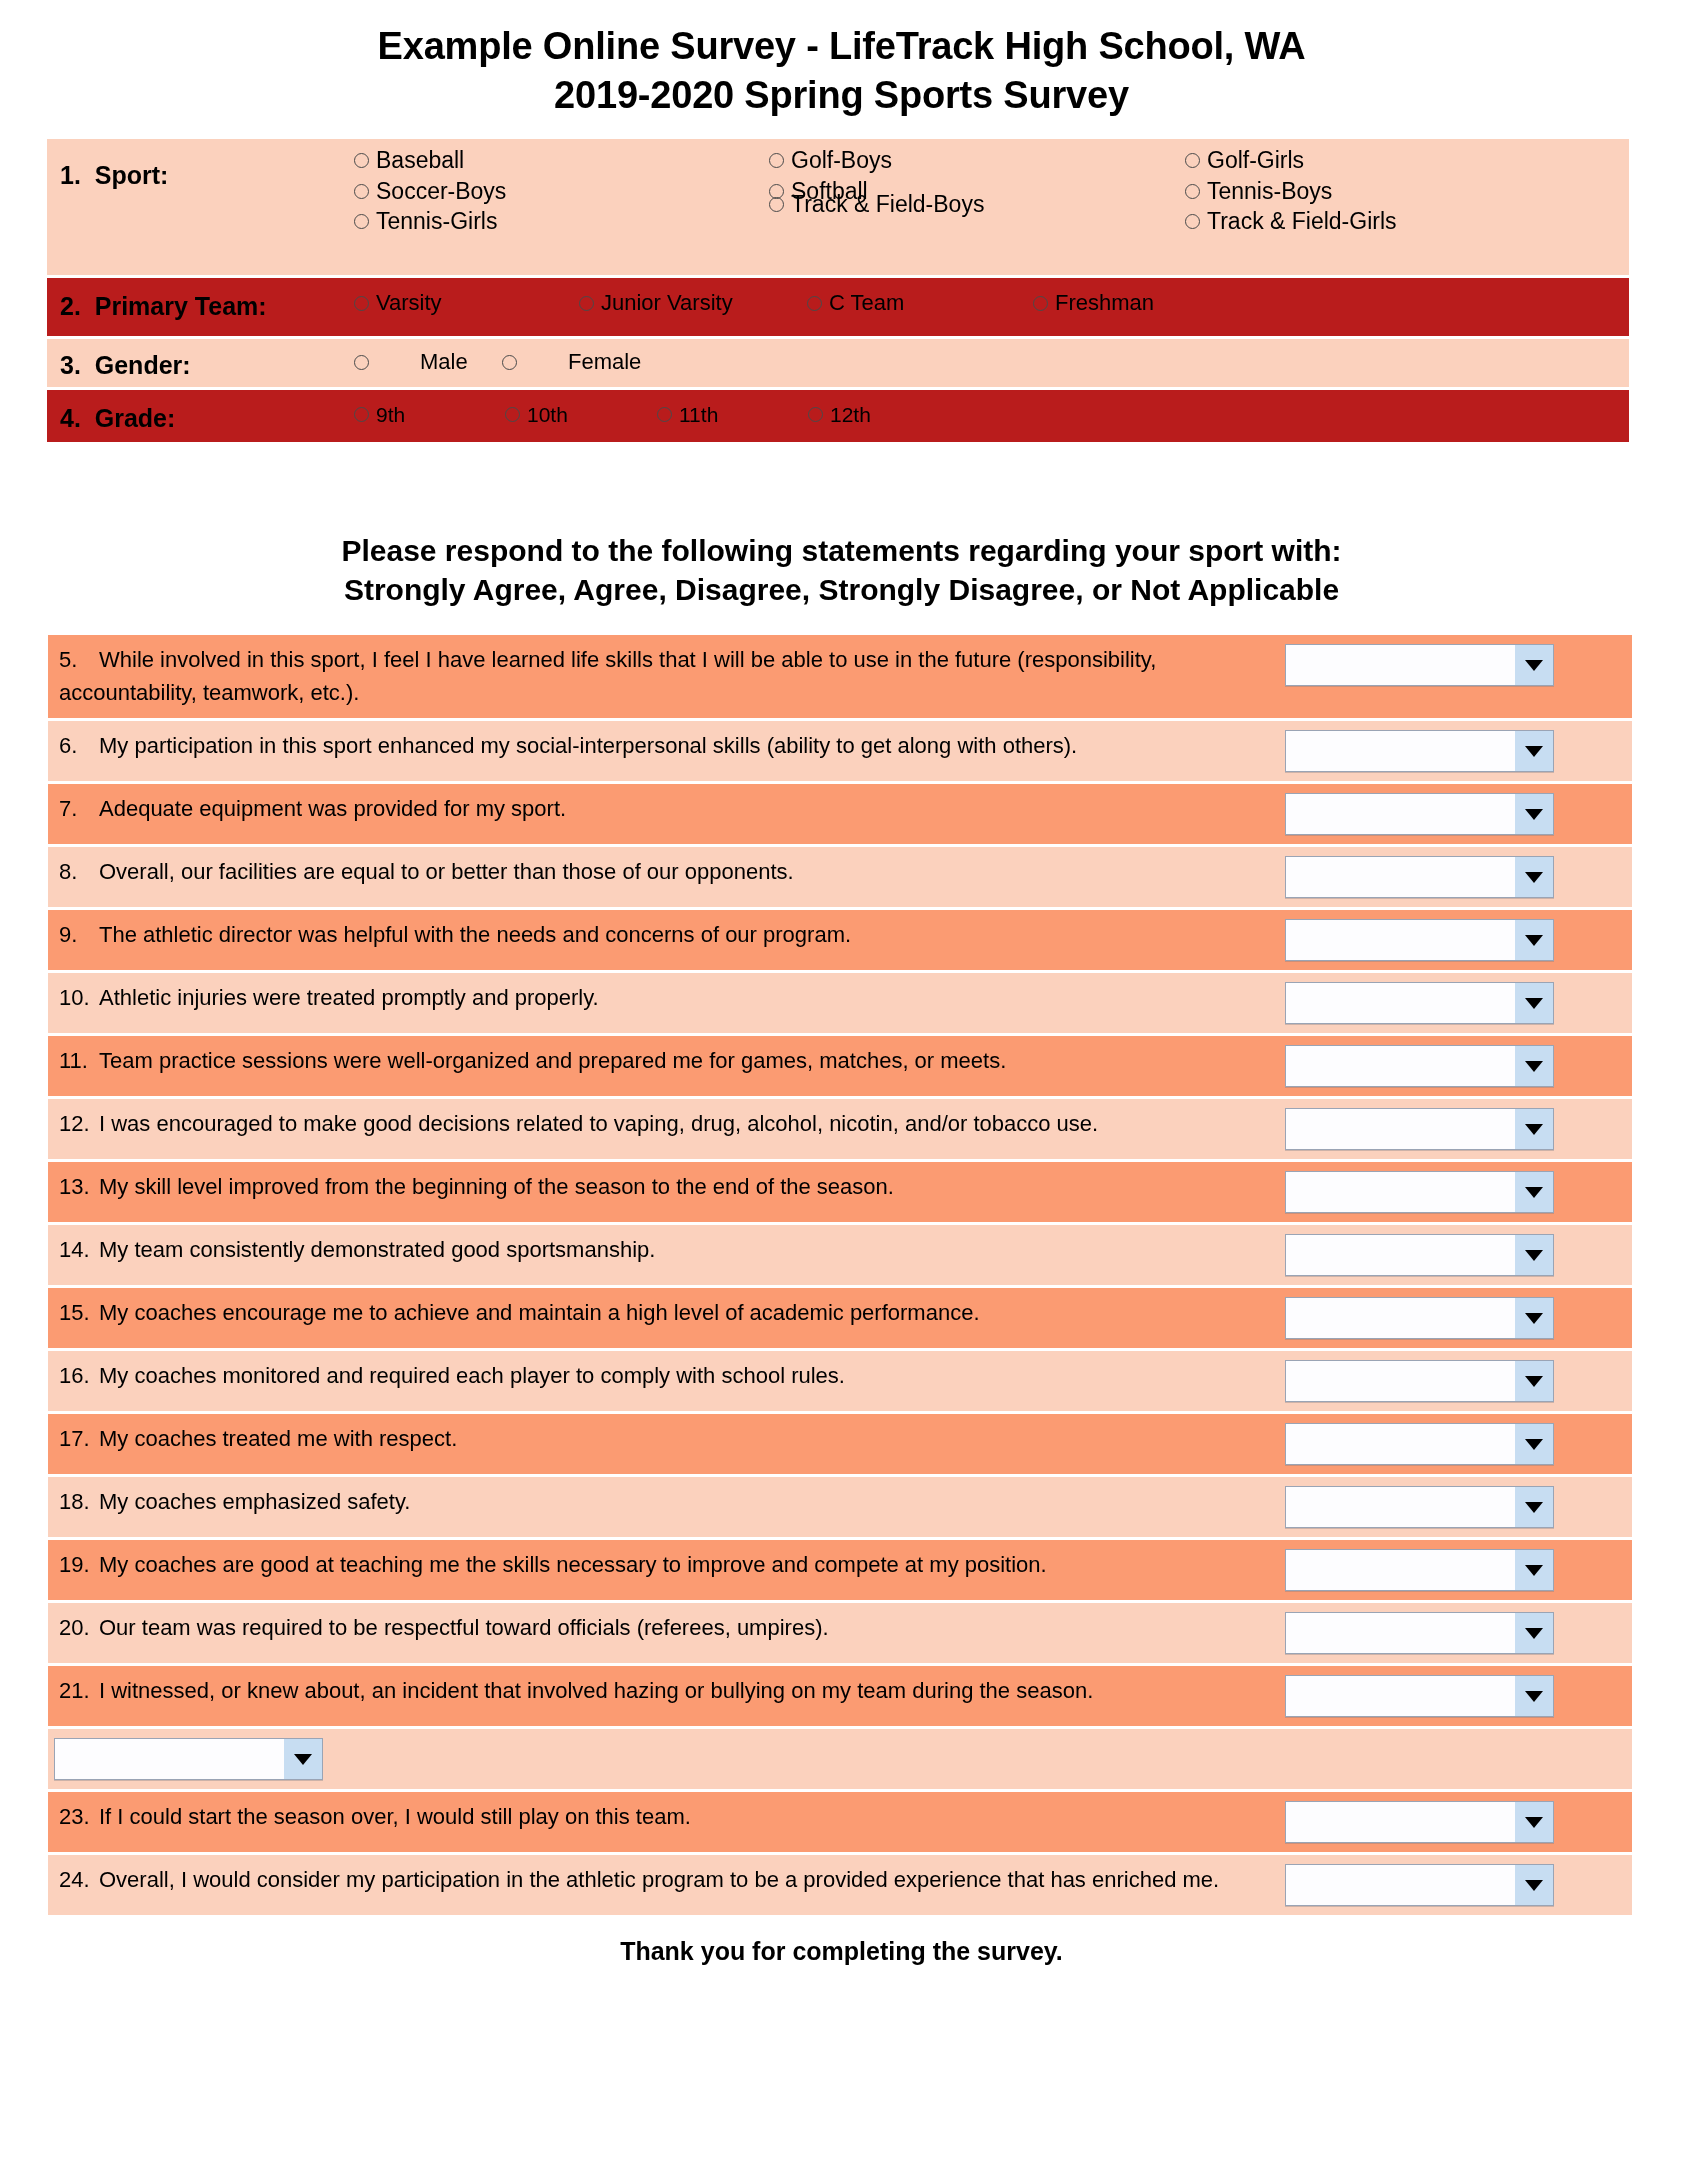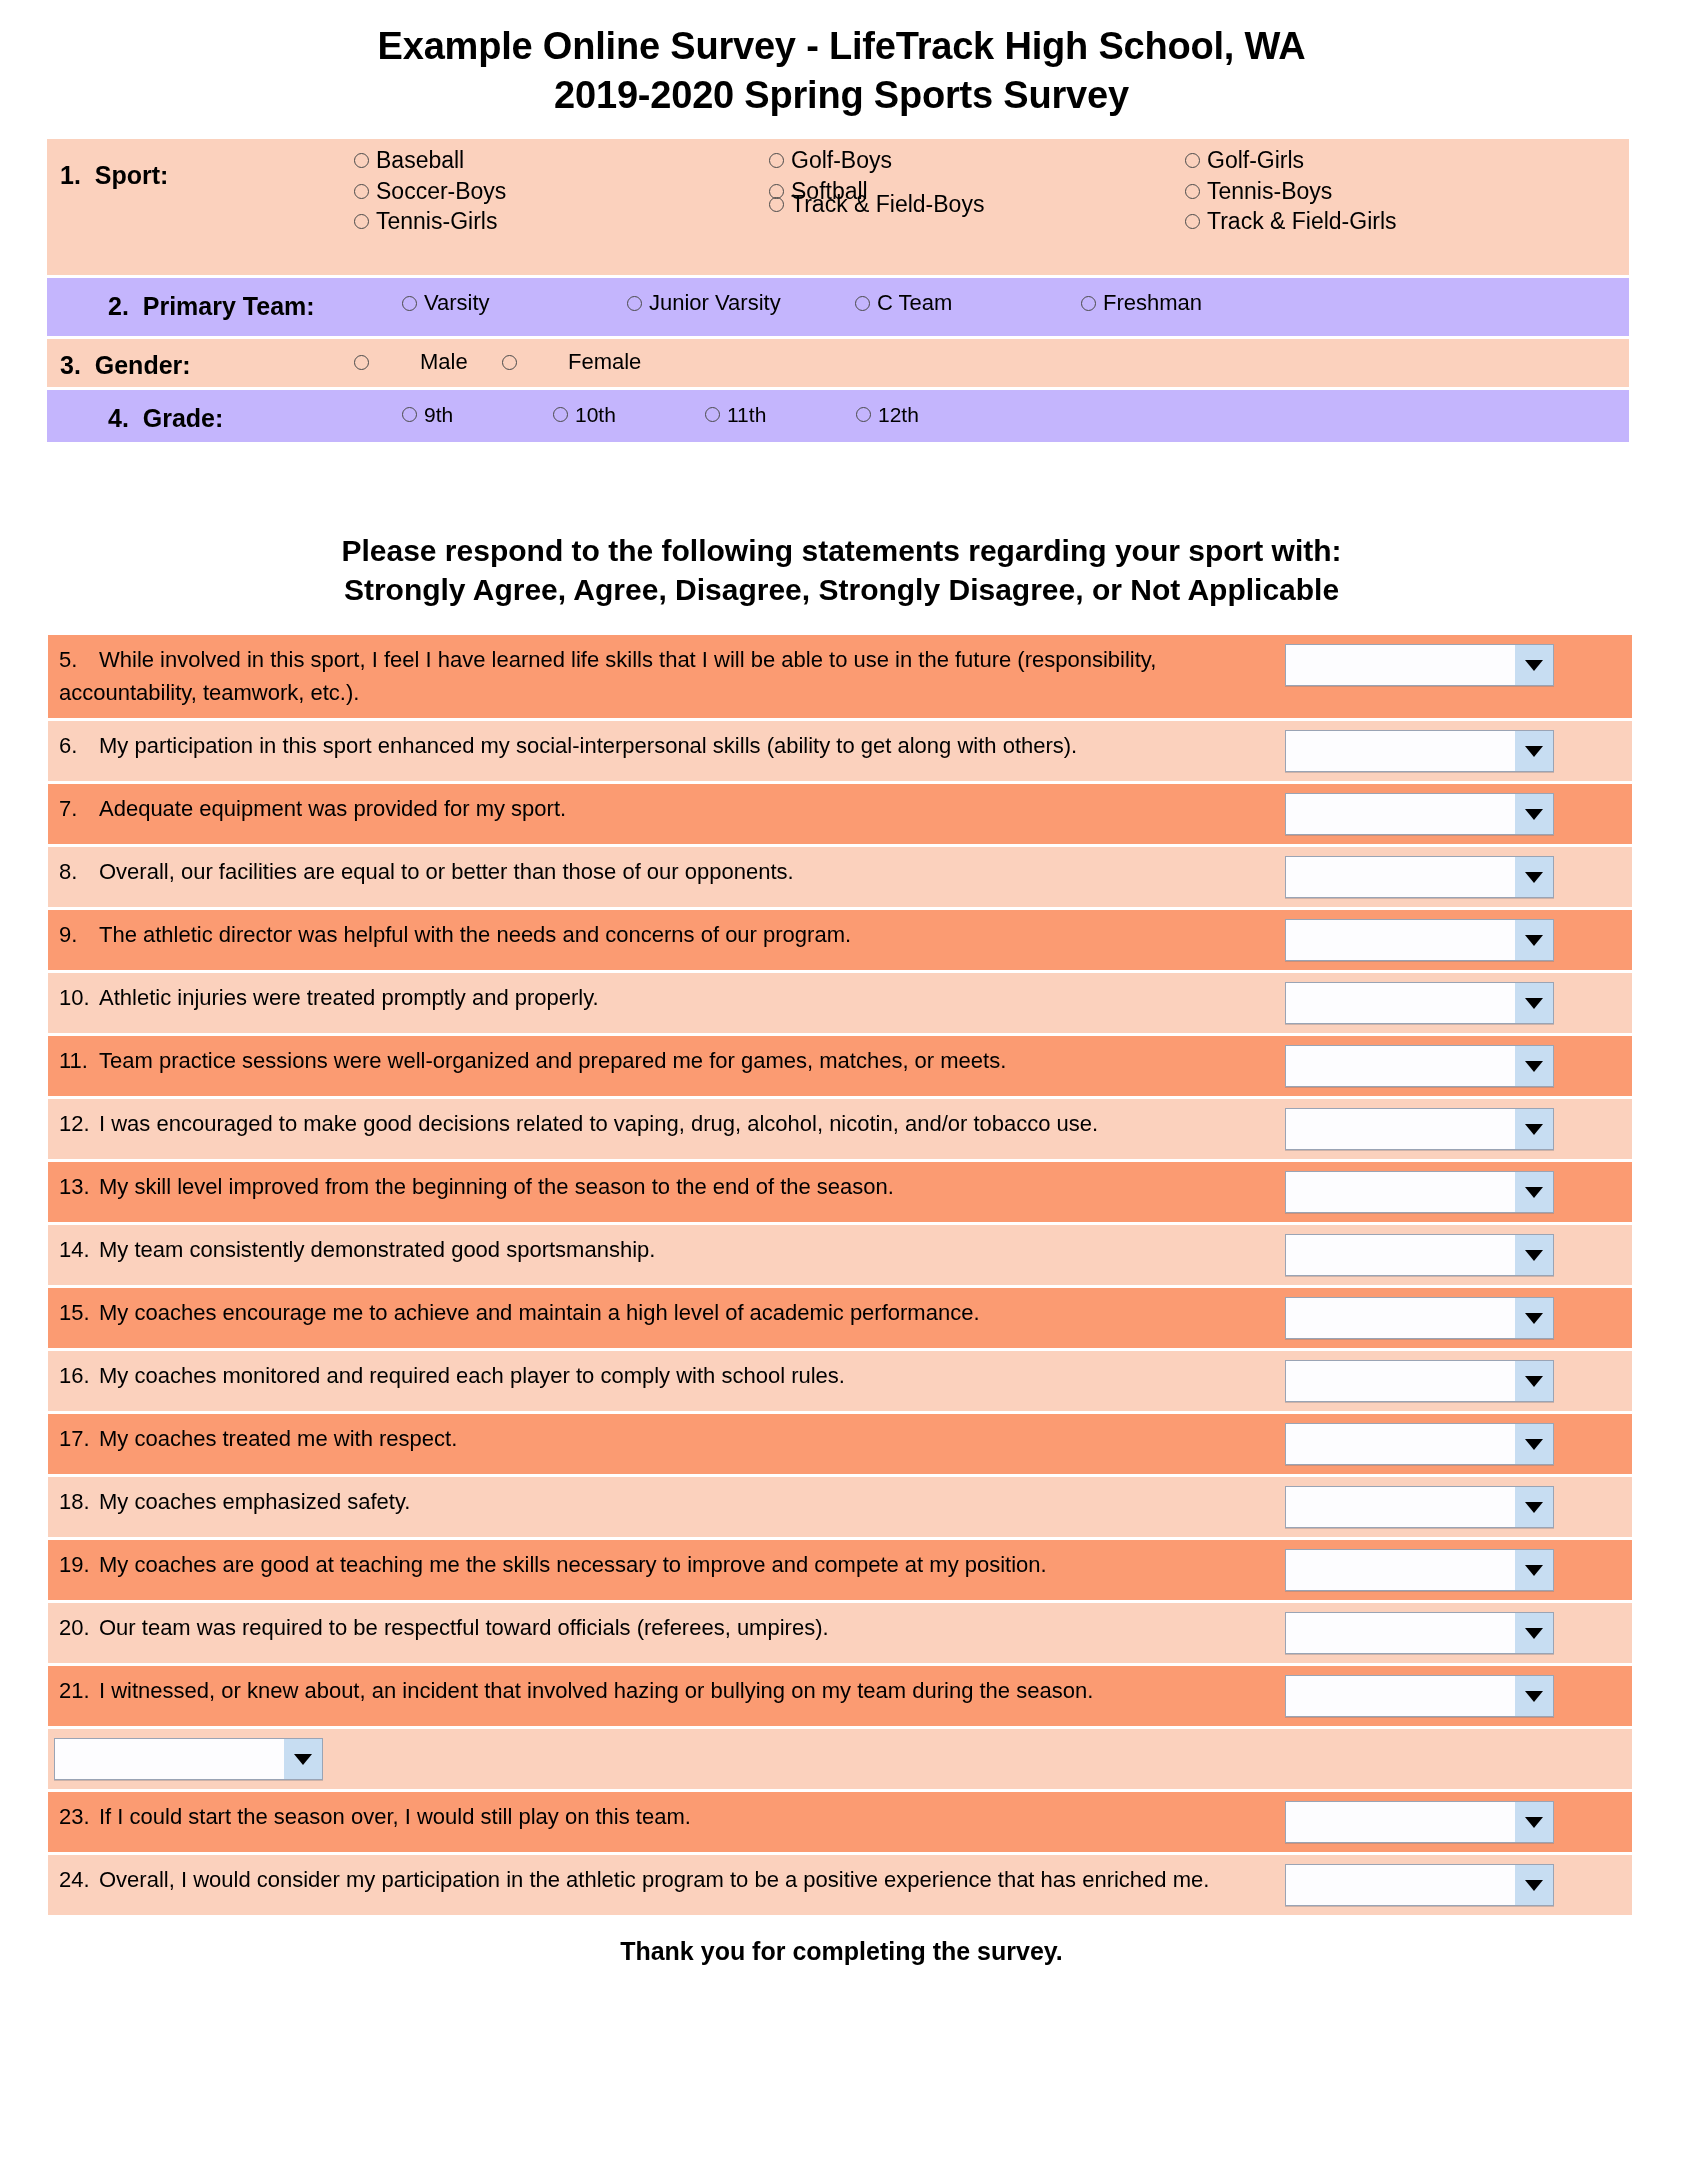--- a/index.html
+++ b/index.html
@@ -35,21 +35,21 @@
     margin: 20px 0 0 47px;
     width: 1582px;
   }
   .demo-row {
     display: flex;
     align-items: flex-start;
     box-sizing: border-box;
     padding: 0;
   }
   .demo-row.light { background: #fbd1bd; }
-  .demo-row.dark  { background: #c4b5fd; padding-left: 48px; }
+  .demo-row.dark  { background: #b91c1c; }
   .demo-row + .demo-row { border-top: 3px solid #ffffff; }
 
   .demo-label {
     font-size: 25px;
     font-weight: bold;
     padding-left: 13px;
     box-sizing: border-box;
     flex: 0 0 auto;
     white-space: nowrap;
   }
@@ -507,21 +507,21 @@
       <div class="stmt-control">
         <div class="dropdown">
           <div class="dropdown-value"></div>
           <div class="dropdown-button">
             <span class="caret"></span>
           </div>
         </div>
       </div>
     </div>
     <div class="stmt-row light">
-      <div class="stmt-text"><span class="stmt-num">24.</span><span>Overall, I would consider my participation in the athletic program to be a positive experience that has enriched me.</span></div>
+      <div class="stmt-text"><span class="stmt-num">24.</span><span>Overall, I would consider my participation in the athletic program to be a provided experience that has enriched me.</span></div>
       <div class="stmt-control">
         <div class="dropdown">
           <div class="dropdown-value"></div>
           <div class="dropdown-button">
             <span class="caret"></span>
           </div>
         </div>
       </div>
     </div>
   </div>

